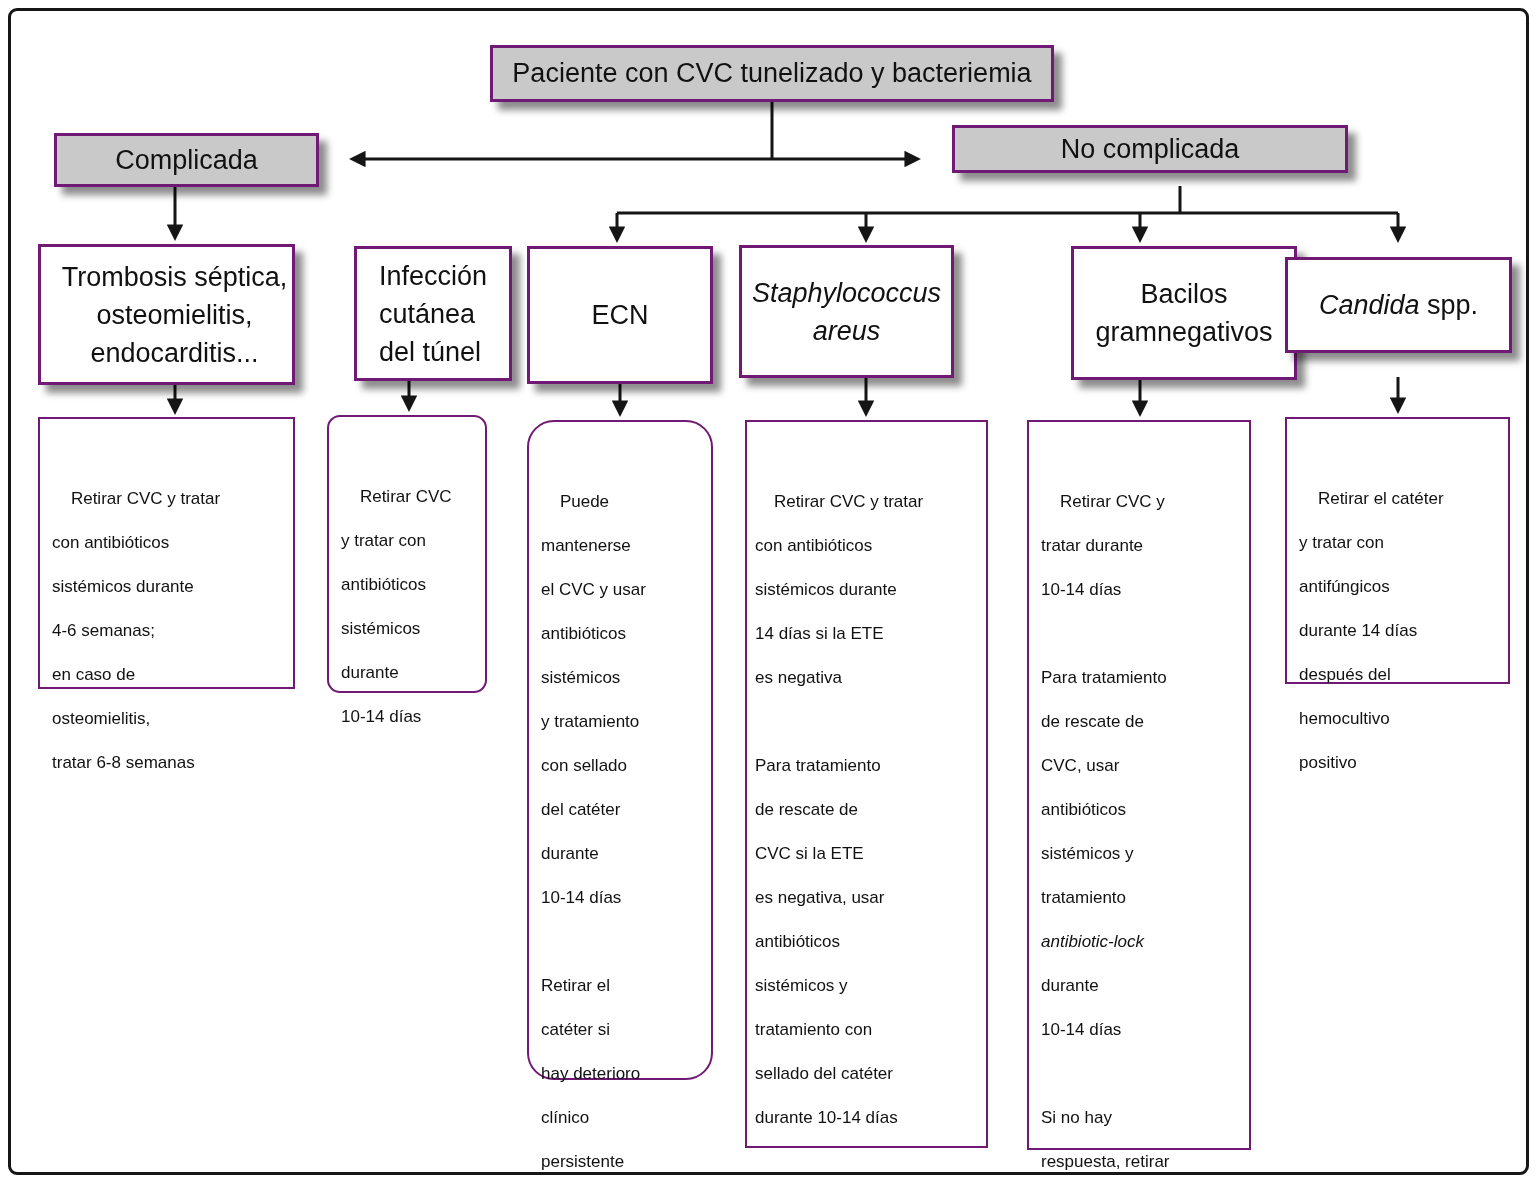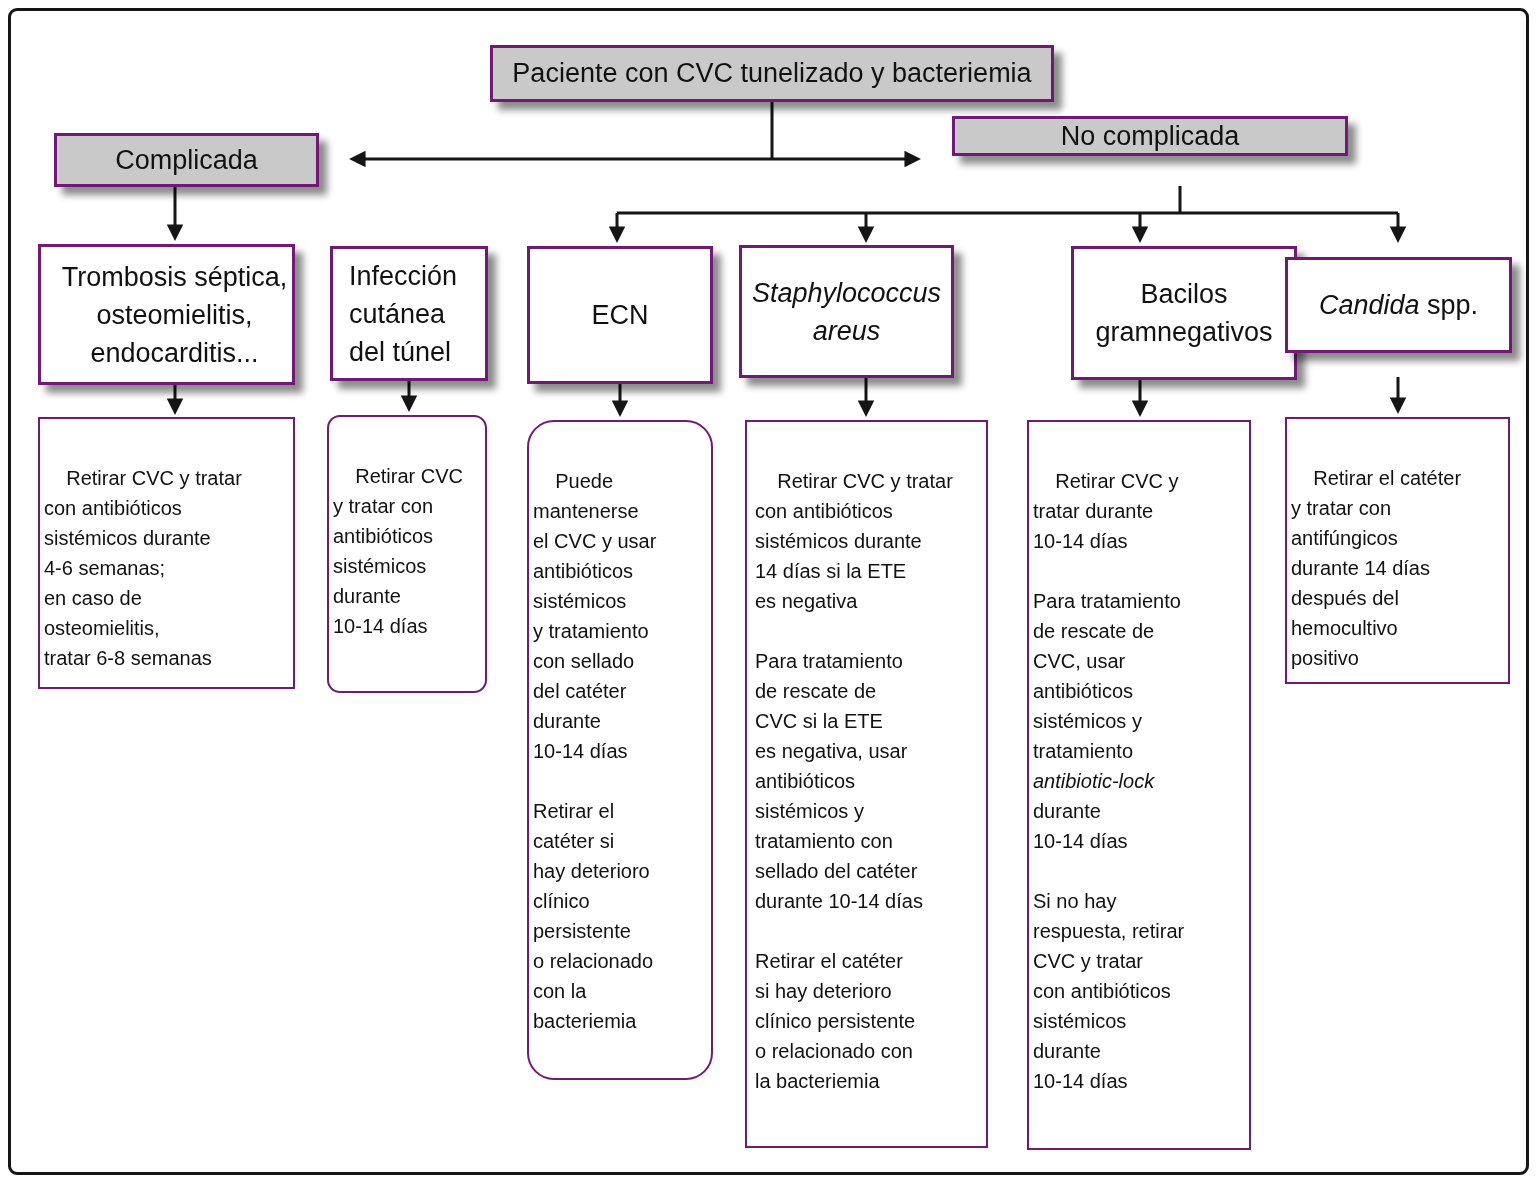--- a/index.html
+++ b/index.html
@@ -18,26 +18,26 @@
     background:#c9c9c9;
     box-shadow:8px 8px 7px rgba(0,0,0,0.45);
     display:flex;align-items:center;justify-content:center;
     font-size:27px;text-align:center;
   }
   .node{
     box-shadow:8px 8px 7px rgba(0,0,0,0.45);
     display:flex;align-items:center;justify-content:center;
     font-size:27px;line-height:38px;text-align:center;white-space:pre;
   }
-  .node.left{justify-content:flex-start;text-align:left;padding-left:16px;}
+  .node.left{justify-content:flex-start;text-align:left;padding-left:22px;margin-left:24px;}
   .node.italic{font-style:italic;}
   .treat{
     border-width:2px;
-    font-size:20px;line-height:30px;white-space:pre;
-    padding:14px 6px 6px 4px;
+    font-size:17px;line-height:44px;white-space:pre;
+    padding:14px 6px 6px 12px;
   }
   .em{font-style:italic;}
 </style>
 </head>
 <body>
 
 <div class="canvas">
 
   <svg class="lines" viewBox="0 0 1537 1183" xmlns="http://www.w3.org/2000/svg">
     <defs>
@@ -65,21 +65,21 @@
     </g>
   </svg>
 
   <div class="box gray" style="left:490px;top:45px;width:564px;height:57px;">
     <span>Paciente con CVC tunelizado y bacteriemia</span>
   </div>
 
   <div class="box gray" style="left:54px;top:133px;width:265px;height:54px;">
     <span>Complicada</span>
   </div>
-  <div class="box gray" style="left:952px;top:116px;width:396px;height:40px;">
+  <div class="box gray" style="left:952px;top:125px;width:396px;height:48px;">
     <span>No complicada</span>
   </div>
 
   <div class="box node" style="left:38px;top:244px;width:257px;height:141px;padding-left:16px;">
     <span>Trombosis séptica,
 osteomielitis,
 endocarditis...</span>
   </div>
   <div class="box node left" style="left:330px;top:246px;width:158px;height:135px;">
     <span>Infección

